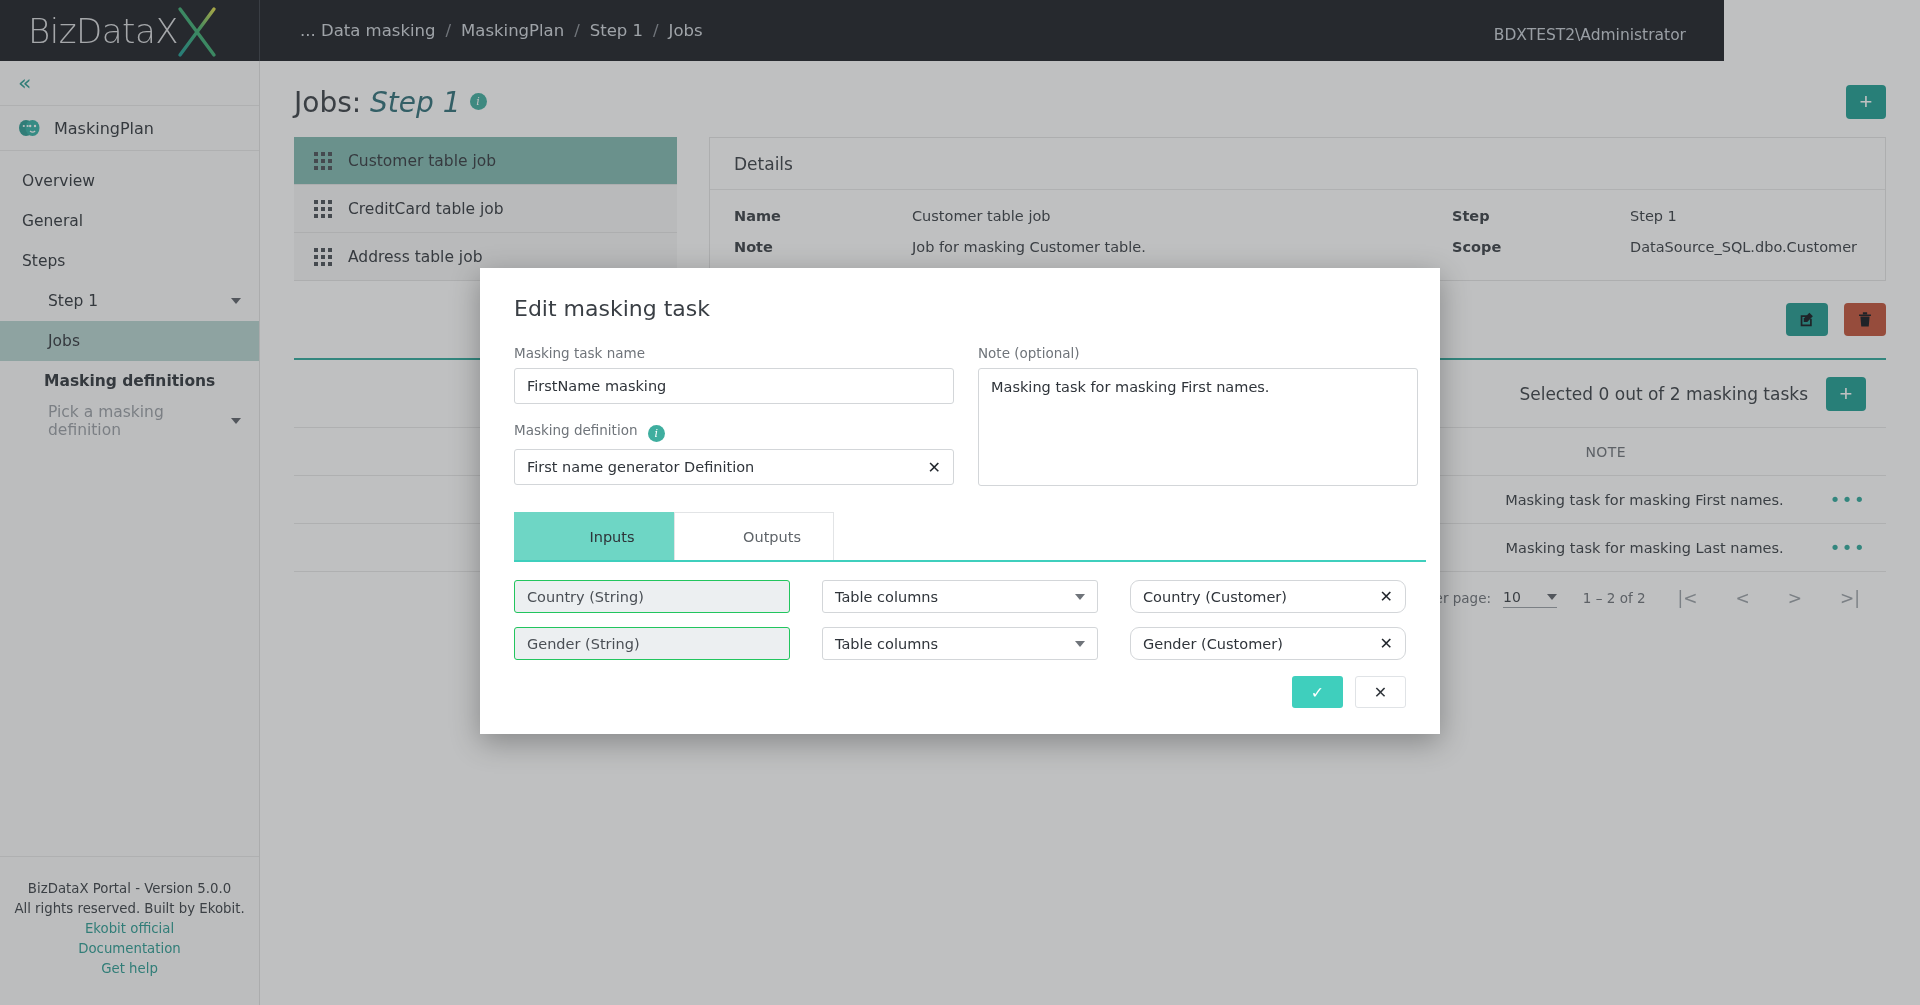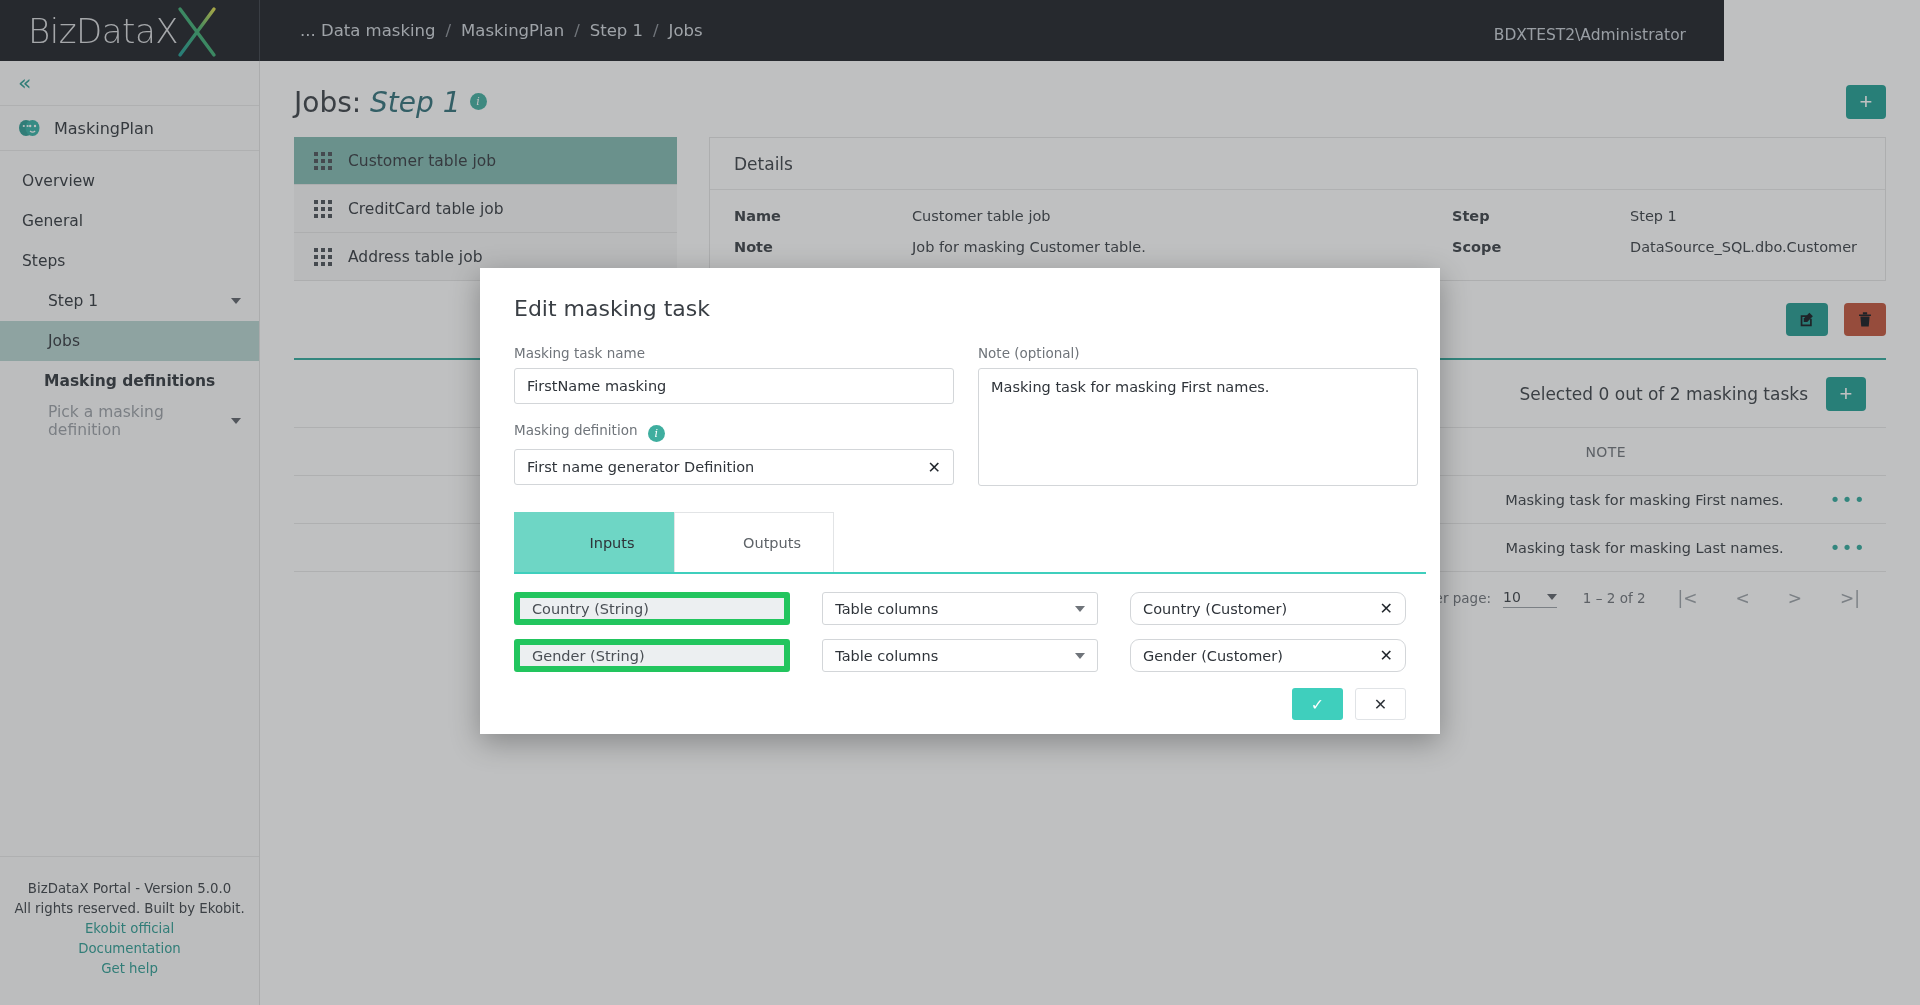--- a/index.html
+++ b/index.html
@@ -193,29 +193,29 @@
   .x-btn { margin-left: auto; font-size: 16px; color: #21262c; cursor: pointer; }
   .ftextarea {
     width: 440px; height: 118px; border: 1px solid #d3d6d9; border-radius: 3px;
     padding: 10px 12px; font-size: 14.5px; color: #2f343a; resize: none;
     font-family: "DejaVu Sans", sans-serif; background: #fff;
   }
   .tabs {
     display: flex; margin-top: 22px; border-bottom: 2px solid #3fcfbd; width: 912px;
   }
   .tab {
-    width: 160px; height: 60px; display: flex; align-items: center;
+    width: 160px; height: 48px; display: flex; align-items: center;
     justify-content: center; font-size: 14.5px; color: #5f6469; cursor: pointer;
     border: 1px solid #e2e4e6; border-bottom: none; background: #fff; padding-left: 36px;
   }
   .tab.active { background: #6ed6c5; color: #2e3338; border-color: #6ed6c5; }
   .io-rows { margin-top: 18px; }
   .io-row { display: flex; gap: 32px; margin-bottom: 14px; }
   .io-static {
-    width: 283px; height: 33px; background: #eceff1; border: 6px solid #22c55e;
+    width: 283px; height: 33px; background: #eceff1; border: 1px solid #22c55e;
     border-radius: 3px; display: flex; align-items: center; padding: 0 12px;
     font-size: 14.5px; color: #4a4f55;
   }
   .io-select {
     width: 283px; height: 33px; border: 1px solid #d3d6d9; border-radius: 3px;
     display: flex; align-items: center; padding: 0 12px; font-size: 14.5px;
     color: #2f343a; cursor: pointer;
   }
   .io-select .tri {
     margin-left: auto; width: 0; height: 0;

